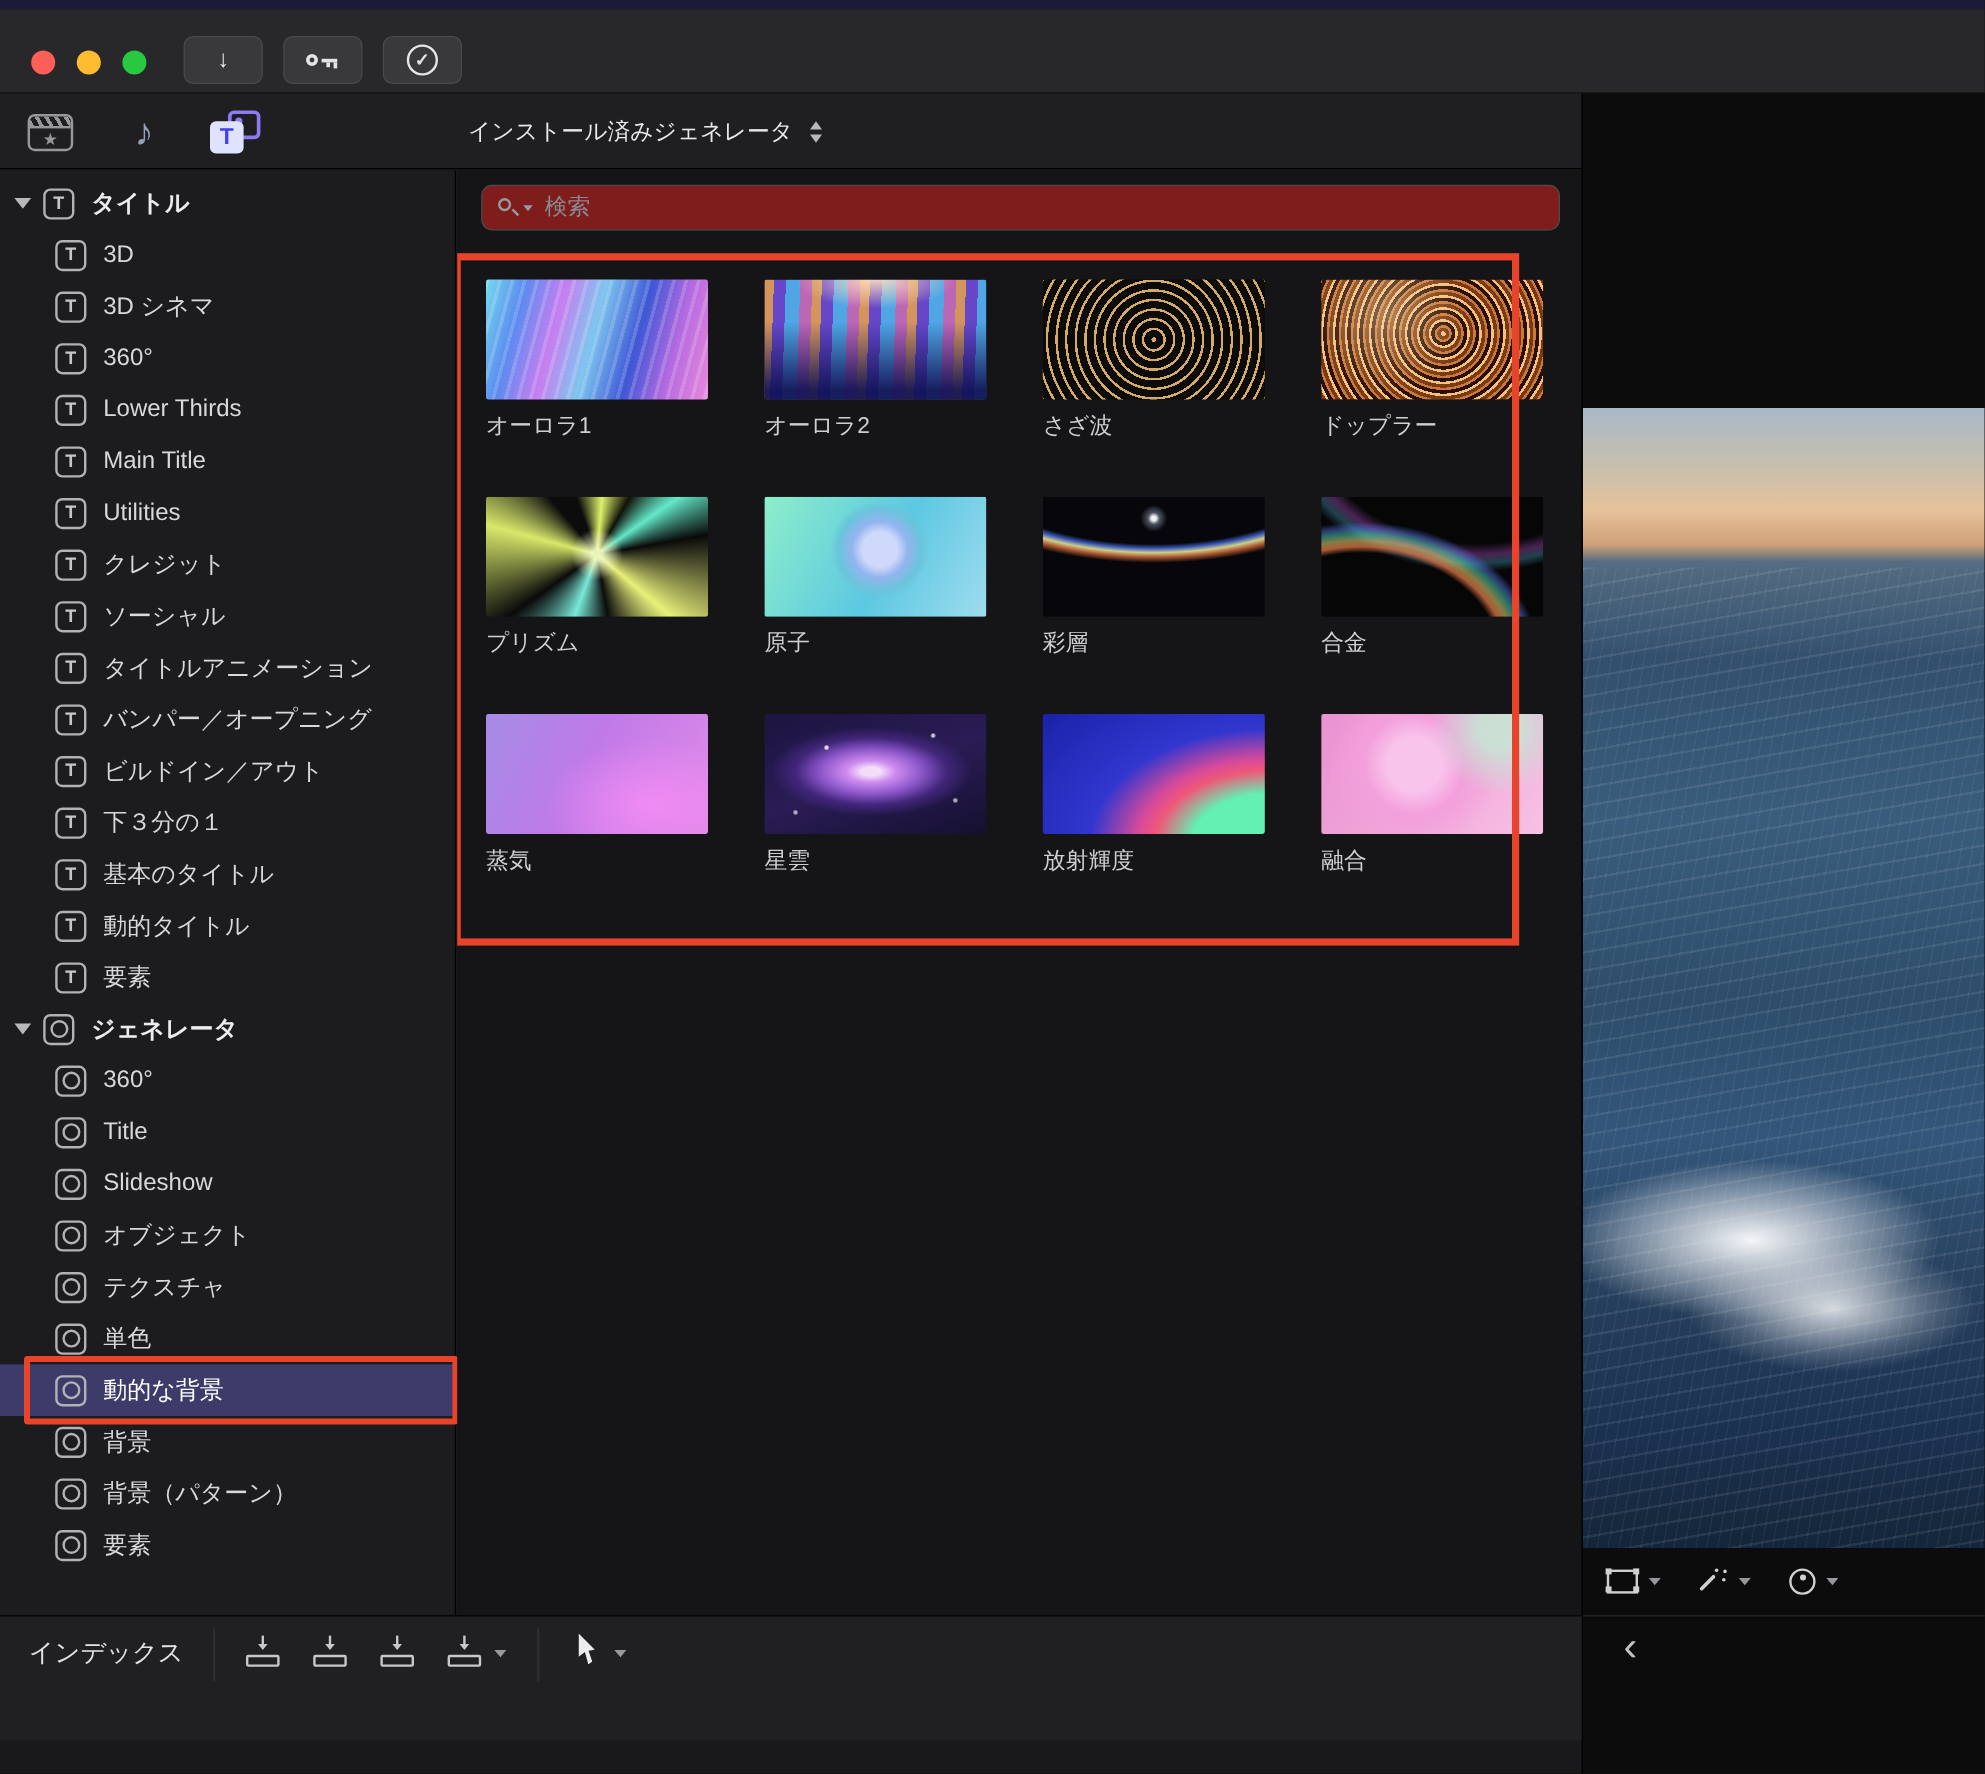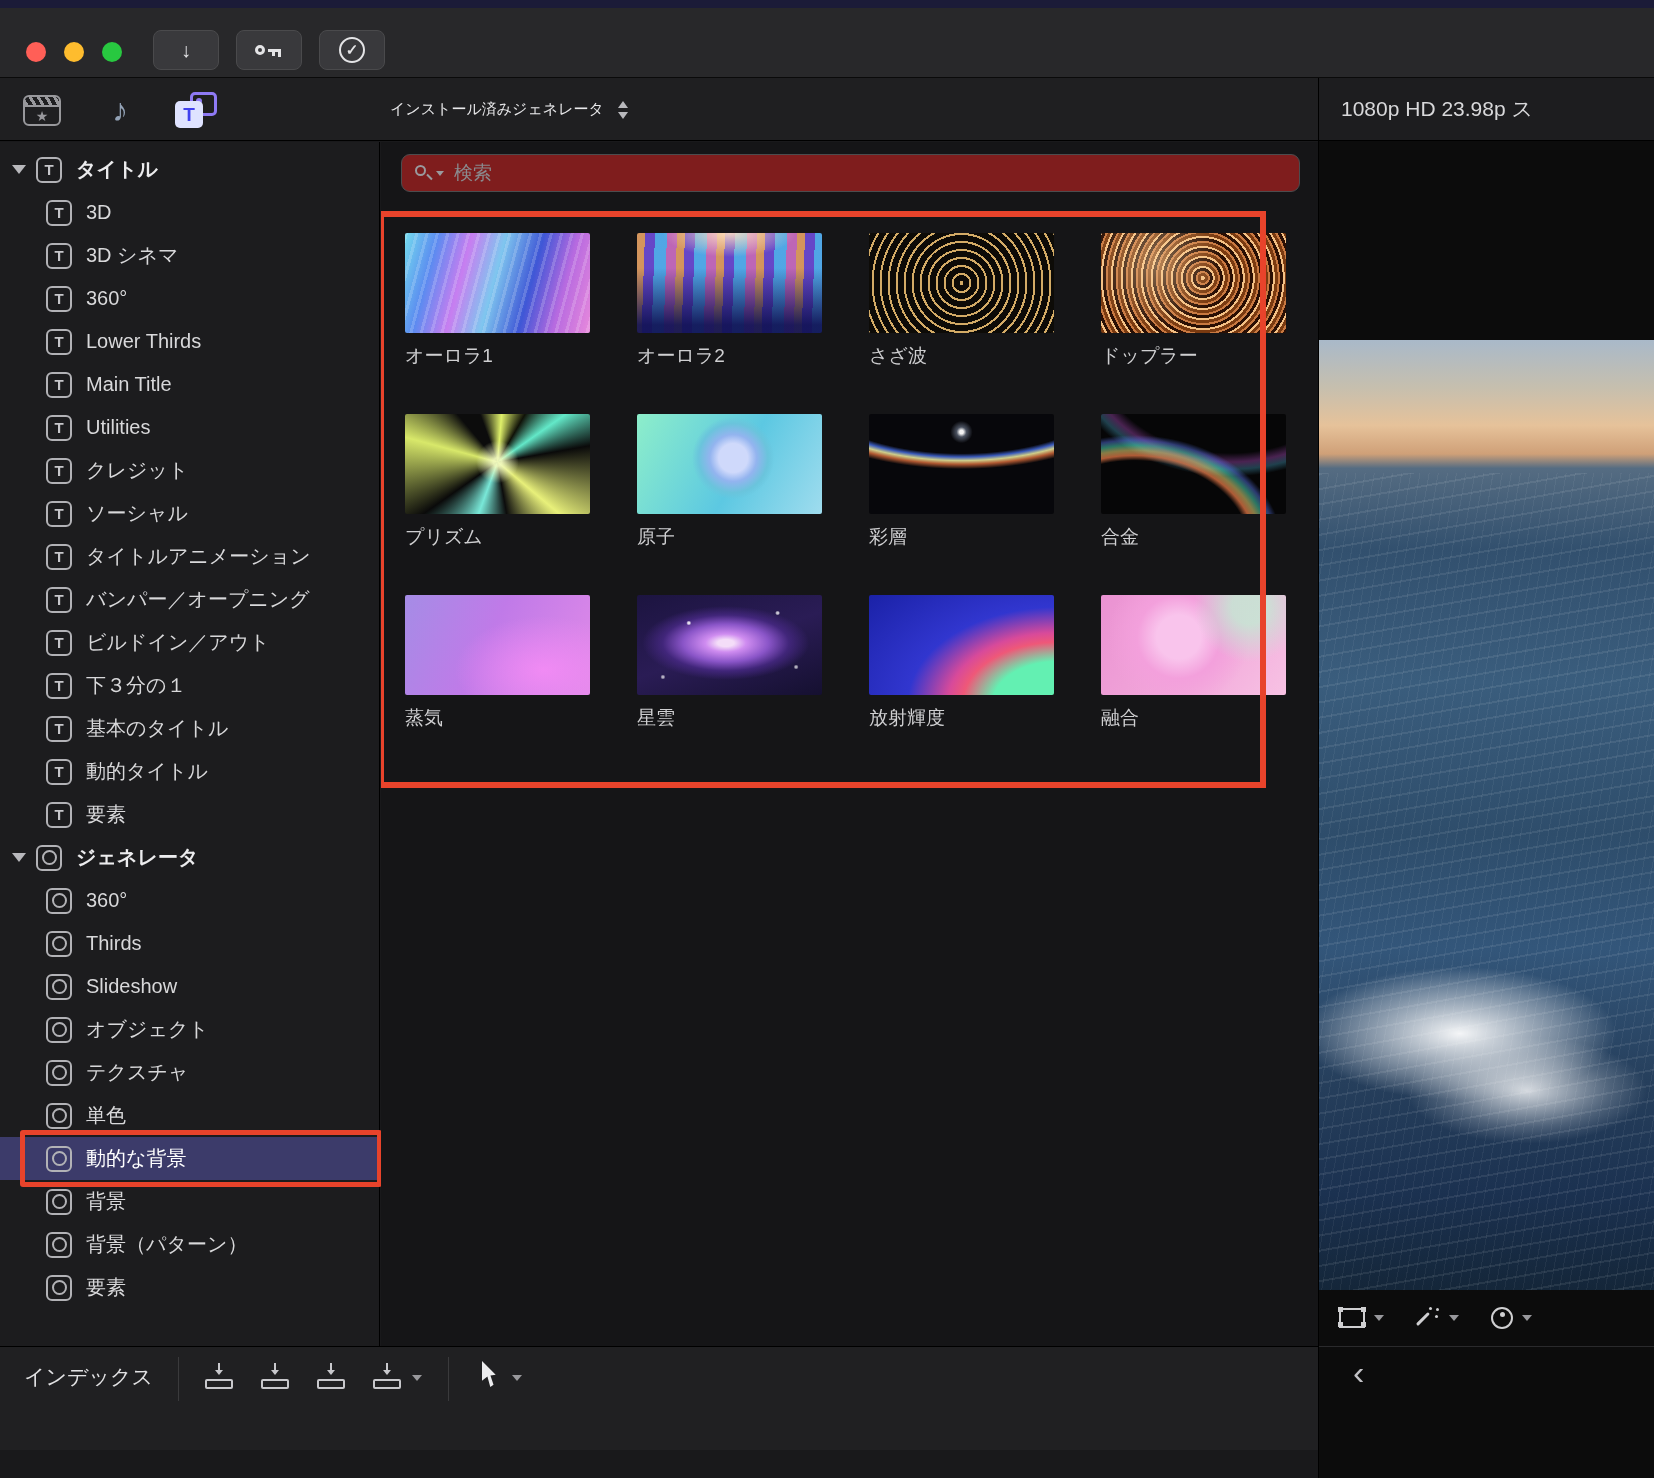--- a/index.html
+++ b/index.html
@@ -29,21 +29,21 @@
   .mt-icon.i1 { left:14px; } .mt-icon.i2 { left:92px; } .mt-icon.i3 { left:168px; }
   .clapper { width:38px; height:31px; border:2px solid #98989c; border-radius:6px; position:relative; display:flex; align-items:flex-end; justify-content:center; color:#98989c; font-size:14px; overflow:hidden; }
   .clapper::before { content:""; position:absolute; top:0; left:0; right:0; height:8px; border-bottom:2px solid #98989c;
                      background:repeating-linear-gradient(60deg,#98989c 0 3px,transparent 3px 7px); }
   .music-note { font-size:32px; color:#93a2b6; line-height:1; }
   .t-photo { position:relative; width:46px; height:40px; }
   .t-photo .back { position:absolute; right:2px; top:2px; width:27px; height:24px; border:3px solid #8f7af5; border-radius:5px; }
   .t-photo .back::after { content:""; position:absolute; left:3px; top:3px; width:6px; height:6px; border-radius:50%; background:#8f7af5; }
   .t-photo .front { position:absolute; left:2px; bottom:2px; width:28px; height:27px; background:#dfe3ff; border-radius:5px;
                     display:flex; align-items:center; justify-content:center; color:#4040ee; font-weight:bold; font-size:19px; }
-  .generator-popup { position:absolute; left:390px; top:0; height:63px; display:flex; align-items:center; color:#e8e8ea; font-size:15px; cursor:default; }
+  .generator-popup { position:absolute; left:390px; top:0; height:63px; display:flex; align-items:center; color:#e8e8ea; font-size:19px; cursor:default; }
   .updown { display:inline-flex; flex-direction:column; gap:4px; margin-left:14px; }
   .updown .up { width:0; height:0; border-left:5px solid transparent; border-right:5px solid transparent; border-bottom:7px solid #b8b8bc; }
   .updown .down { width:0; height:0; border-left:5px solid transparent; border-right:5px solid transparent; border-top:7px solid #b8b8bc; }
 
   
   .sidebar { position:absolute; left:0; top:142px; width:380px; height:1204px; background:#1c1c1e; border-right:1px solid #000; padding-top:6px; overflow:visible; }
   .s-row { position:relative; height:43px; display:flex; align-items:center; color:#d8d8da; font-size:20px; white-space:nowrap; }
   .s-row.header { padding-left:12px; color:#ececee; font-weight:bold; }
   .s-row.item { padding-left:46px; }
   .s-row.selected { background:var(--selection,#3c3b6a); color:#ffffff; }
@@ -307,21 +307,21 @@
       <span class="disclosure"></span>
       <span class="g-icon"></span>
       <span>ジェネレータ</span>
     </div>
     <div class="s-row item">
       <span class="g-icon"></span>
       <span>360°</span>
     </div>
     <div class="s-row item">
       <span class="g-icon"></span>
-      <span>Thirds</span>
+      <span>Title</span>
     </div>
     <div class="s-row item">
       <span class="g-icon"></span>
       <span>Slideshow</span>
     </div>
     <div class="s-row item">
       <span class="g-icon"></span>
       <span>オブジェクト</span>
     </div>
     <div class="s-row item">
@@ -409,23 +409,20 @@
         <div class="tile-label">放射輝度</div>
       </div>
       <div class="tile">
         <div class="thumb thumb-fusion"></div>
         <div class="tile-label">融合</div>
       </div>
     </div>
   </div>
 
   <div class="preview">
-    <div class="preview-header">
-      <span>1080p HD 23.98p ス</span>
-    </div>
     <div class="viewer-video"></div>
     <div class="preview-tools">
       <span class="crop-icon"></span>
       <span class="chev"></span>
       <span class="tool-gap"></span>
       <span class="wand-icon"></span>
       <span class="chev"></span>
       <span class="tool-gap"></span>
       <span class="color-icon"></span>
       <span class="chev"></span>

